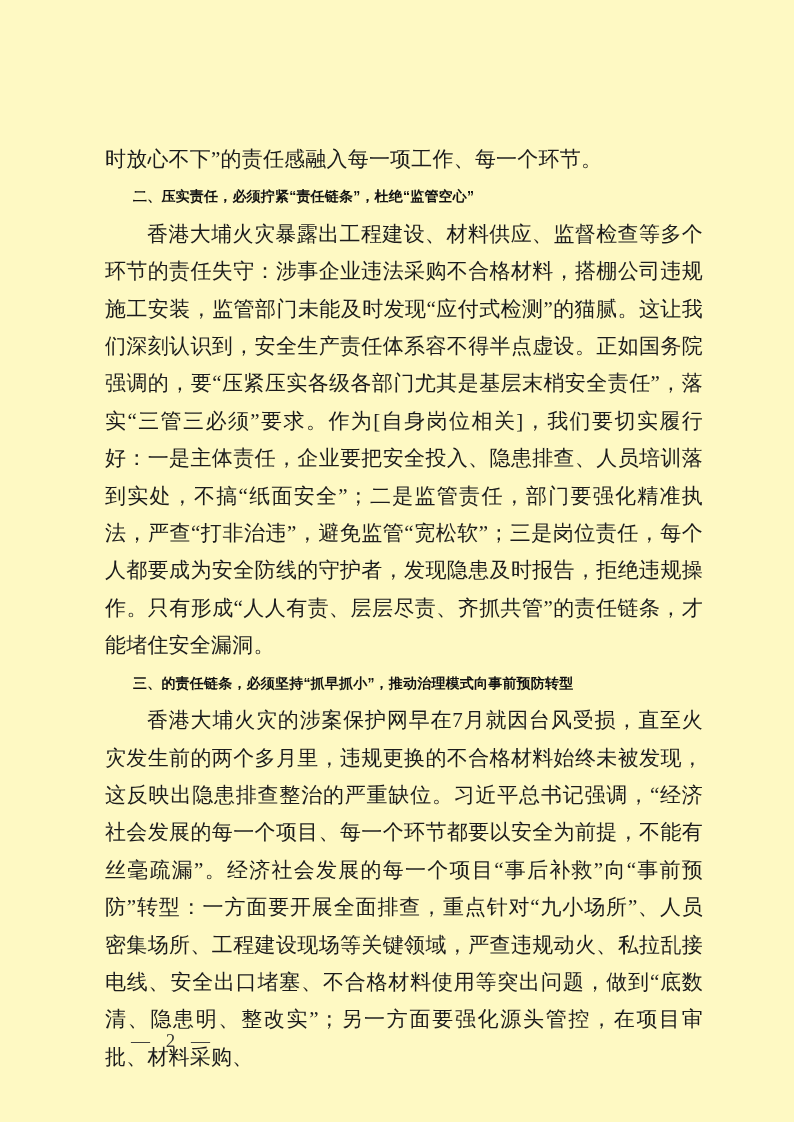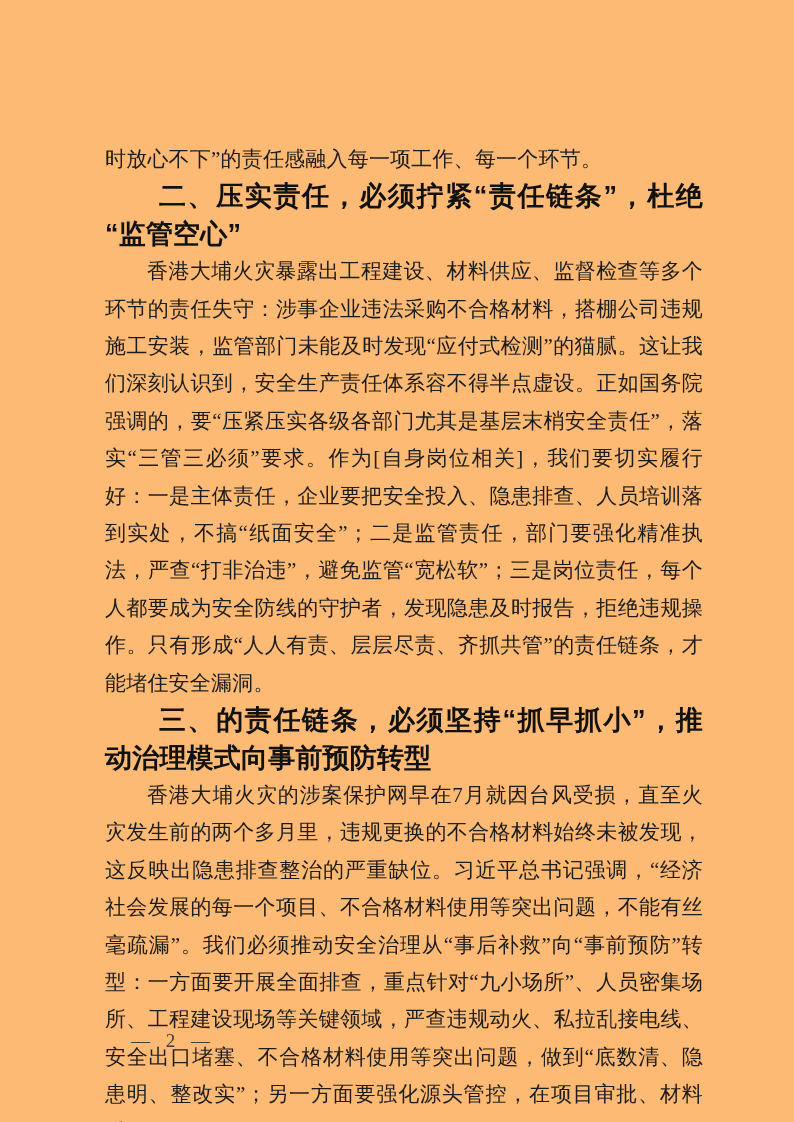--- a/index.html
+++ b/index.html
@@ -5,21 +5,21 @@
   html, body {
     margin: 0;
     padding: 0;
     background: #e9e9e9;
   }
   .page {
     position: relative;
     width: 794px;
     height: 1122px;
     margin: 0 auto;
-    background: #fdba74;
+    background: #fef9c3;
     overflow: hidden;
     color: #1c1c1c;
     font-family: "Liberation Serif", serif;
   }
   .content {
     position: absolute;
     left: 105px;
     top: 141px;
     width: 598px;
     font-size: 21px;
@@ -35,21 +35,21 @@
   }
   .content p.continuation {
     text-indent: 0;
   }
   .content h2 {
     margin: 0;
     padding: 0;
     text-indent: 2em;
     font-family: "Liberation Sans", sans-serif;
     font-weight: 700;
-    font-size: 27px;
+    font-size: 14px;
     line-height: 37.4px;
     color: #111111;
   }
   .page-footer {
     position: absolute;
     left: 131px;
     top: 1029px;
     font-size: 19px;
     line-height: 24px;
     color: #3a3a3a;
@@ -60,16 +60,16 @@
 </style>
 </head>
 <body>
 
 <div class="page">
   <div class="content">
     <p class="continuation">时放心不下”的责任感融入每一项工作、每一个环节。</p>
     <h2>二、压实责任，必须拧紧“责任链条”，杜绝“监管空心”</h2>
     <p>香港大埔火灾暴露出工程建设、材料供应、监督检查等多个环节的责任失守：涉事企业违法采购不合格材料，搭棚公司违规施工安装，监管部门未能及时发现“应付式检测”的猫腻。这让我们深刻认识到，安全生产责任体系容不得半点虚设。正如国务院强调的，要“压紧压实各级各部门尤其是基层末梢安全责任”，落实“三管三必须”要求。作为[自身岗位相关]，我们要切实履行好：一是主体责任，企业要把安全投入、隐患排查、人员培训落到实处，不搞“纸面安全”；二是监管责任，部门要强化精准执法，严查“打非治违”，避免监管“宽松软”；三是岗位责任，每个人都要成为安全防线的守护者，发现隐患及时报告，拒绝违规操作。只有形成“人人有责、层层尽责、齐抓共管”的责任链条，才能堵住安全漏洞。</p>
     <h2>三、的责任链条，必须坚持“抓早抓小”，推动治理模式向事前预防转型</h2>
-    <p>香港大埔火灾的涉案保护网早在7月就因台风受损，直至火灾发生前的两个多月里，违规更换的不合格材料始终未被发现，这反映出隐患排查整治的严重缺位。习近平总书记强调，“经济社会发展的每一个项目、不合格材料使用等突出问题，不能有丝毫疏漏”。我们必须推动安全治理从“事后补救”向“事前预防”转型：一方面要开展全面排查，重点针对“九小场所”、人员密集场所、工程建设现场等关键领域，严查违规动火、私拉乱接电线、安全出口堵塞、不合格材料使用等突出问题，做到“底数清、隐患明、整改实”；另一方面要强化源头管控，在项目审批、材料采购、</p>
+    <p>香港大埔火灾的涉案保护网早在7月就因台风受损，直至火灾发生前的两个多月里，违规更换的不合格材料始终未被发现，这反映出隐患排查整治的严重缺位。习近平总书记强调，“经济社会发展的每一个项目、每一个环节都要以安全为前提，不能有丝毫疏漏”。经济社会发展的每一个项目“事后补救”向“事前预防”转型：一方面要开展全面排查，重点针对“九小场所”、人员密集场所、工程建设现场等关键领域，严查违规动火、私拉乱接电线、安全出口堵塞、不合格材料使用等突出问题，做到“底数清、隐患明、整改实”；另一方面要强化源头管控，在项目审批、材料采购、</p>
   </div>
   <div class="page-footer">— 2 —</div>
 </div>
 
 </body></html>

